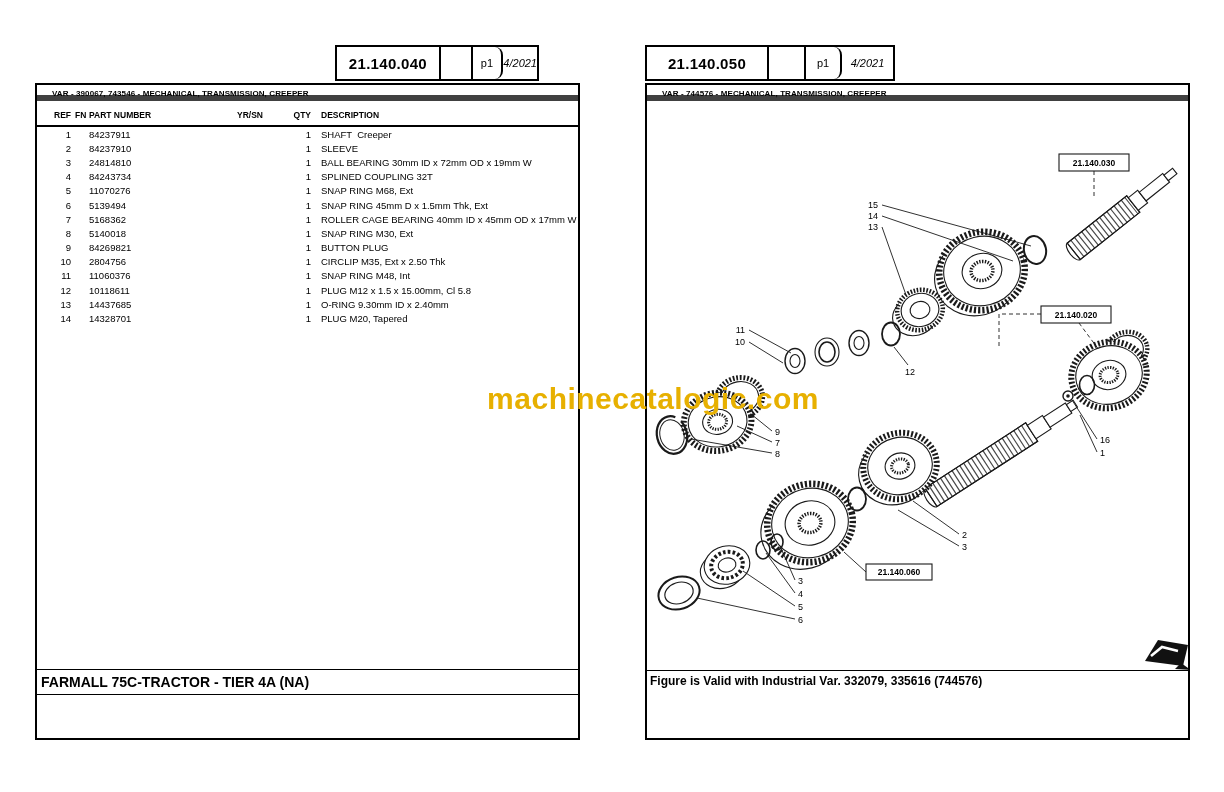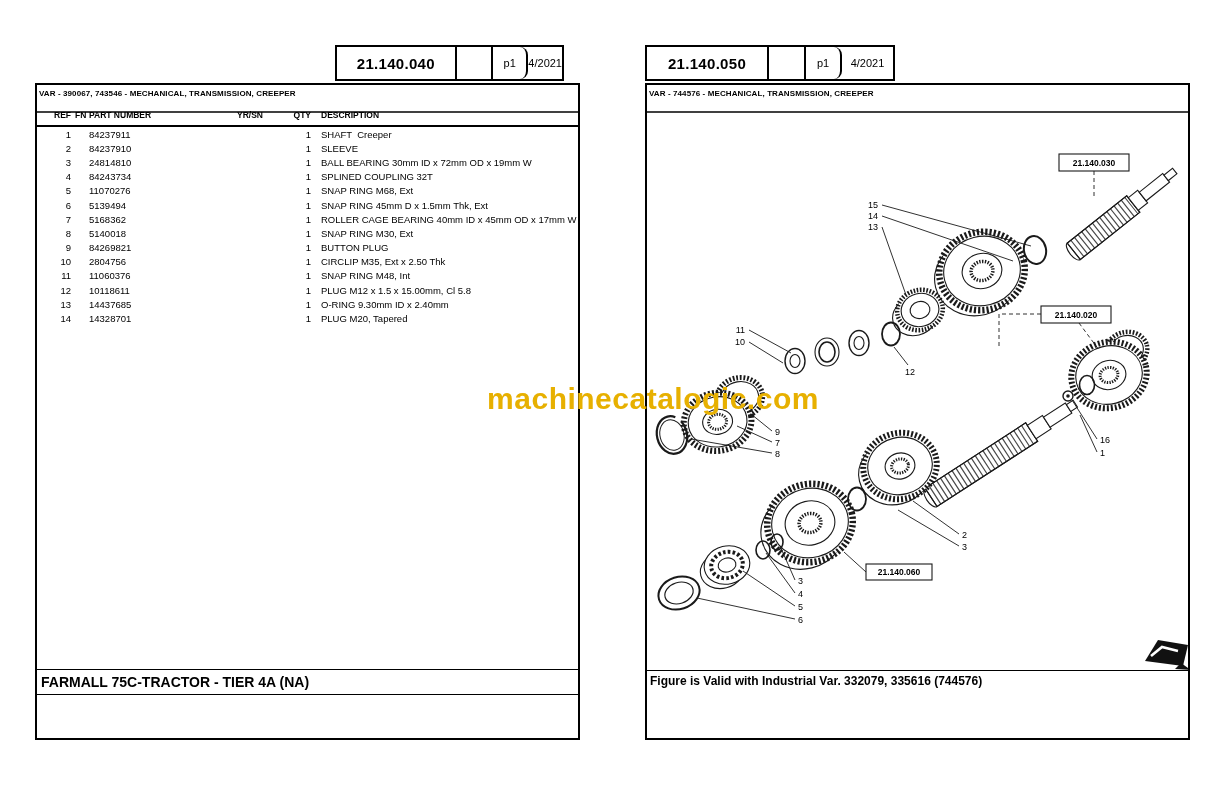--- a/index.html
+++ b/index.html
@@ -2,36 +2,36 @@
 <html><head>
 <meta charset="utf-8">
 <style>
   * { margin:0; padding:0; box-sizing:border-box; }
   html,body { background:#ffffff; }
   body { font-family:"Liberation Sans", sans-serif; color:#000; }
   .canvas { position:relative; width:1224px; height:792px; background:#fff; overflow:hidden; }
 
   
   .header-box { position:absolute; top:45px; height:36px; display:flex; border:2px solid #000; background:#fff; }
-  .header-box.hb-left { left:335px; width:229px; }
+  .header-box.hb-left { left:335px; width:204px; }
   .header-box.hb-right { left:645px; width:250px; }
   .hb-cell { display:flex; align-items:center; justify-content:center; border-right:2px solid #000; height:100%; }
-  .hb-cell:last-child { border-right:none; }
+  .hb-cell:last-child { border-right:none;font-style:italic; }
   .hb-code { width:122px; font-size:15px; font-weight:bold; letter-spacing:0.3px; }
   .hb-blank { width:37px; }
   .hb-page { width:36px; font-size:11px;border-radius:8px; }
   .hb-date { flex:1; font-size:11px; }
 
   
   .page { position:absolute; top:83px; height:657px; width:545px; border:2px solid #000; background:#fff; }
   .page-left { left:35px; }
   .page-right { left:645px; }
 
-  .var-band { position:absolute; top:0; left:0; right:0; height:28px; border-bottom:2px solid #404040;
-              font-size:8px; font-weight:bold; line-height:17px; padding-left:2px; letter-spacing:0.1px; }
+  .var-band { position:absolute; top:0; left:0; right:0; height:16px; border-bottom:6px solid #404040;
+              font-size:8px; font-weight:bold; line-height:17px; padding-left:15px; letter-spacing:0.1px; }
 
   
   .parts-table { position:absolute; top:18px; left:0; width:100%; border-collapse:collapse; table-layout:fixed;padding-left:44px; }
   .parts-table th { font-size:8.5px; font-weight:bold; padding:7px 2px 5px 2px; border-bottom:2px solid #000; text-align:left; }
   .parts-table td { font-size:9.5px; padding:1.6px 2px; text-align:left; overflow:hidden; white-space:nowrap; }
   .parts-table .c0 { text-align:right; }
   .parts-table .c4 { text-align:right; padding-right:8px; }
   .parts-table td.c5 { white-space:pre; }
 
   .model-band { position:absolute; top:584px; left:0; right:0; height:26px;

